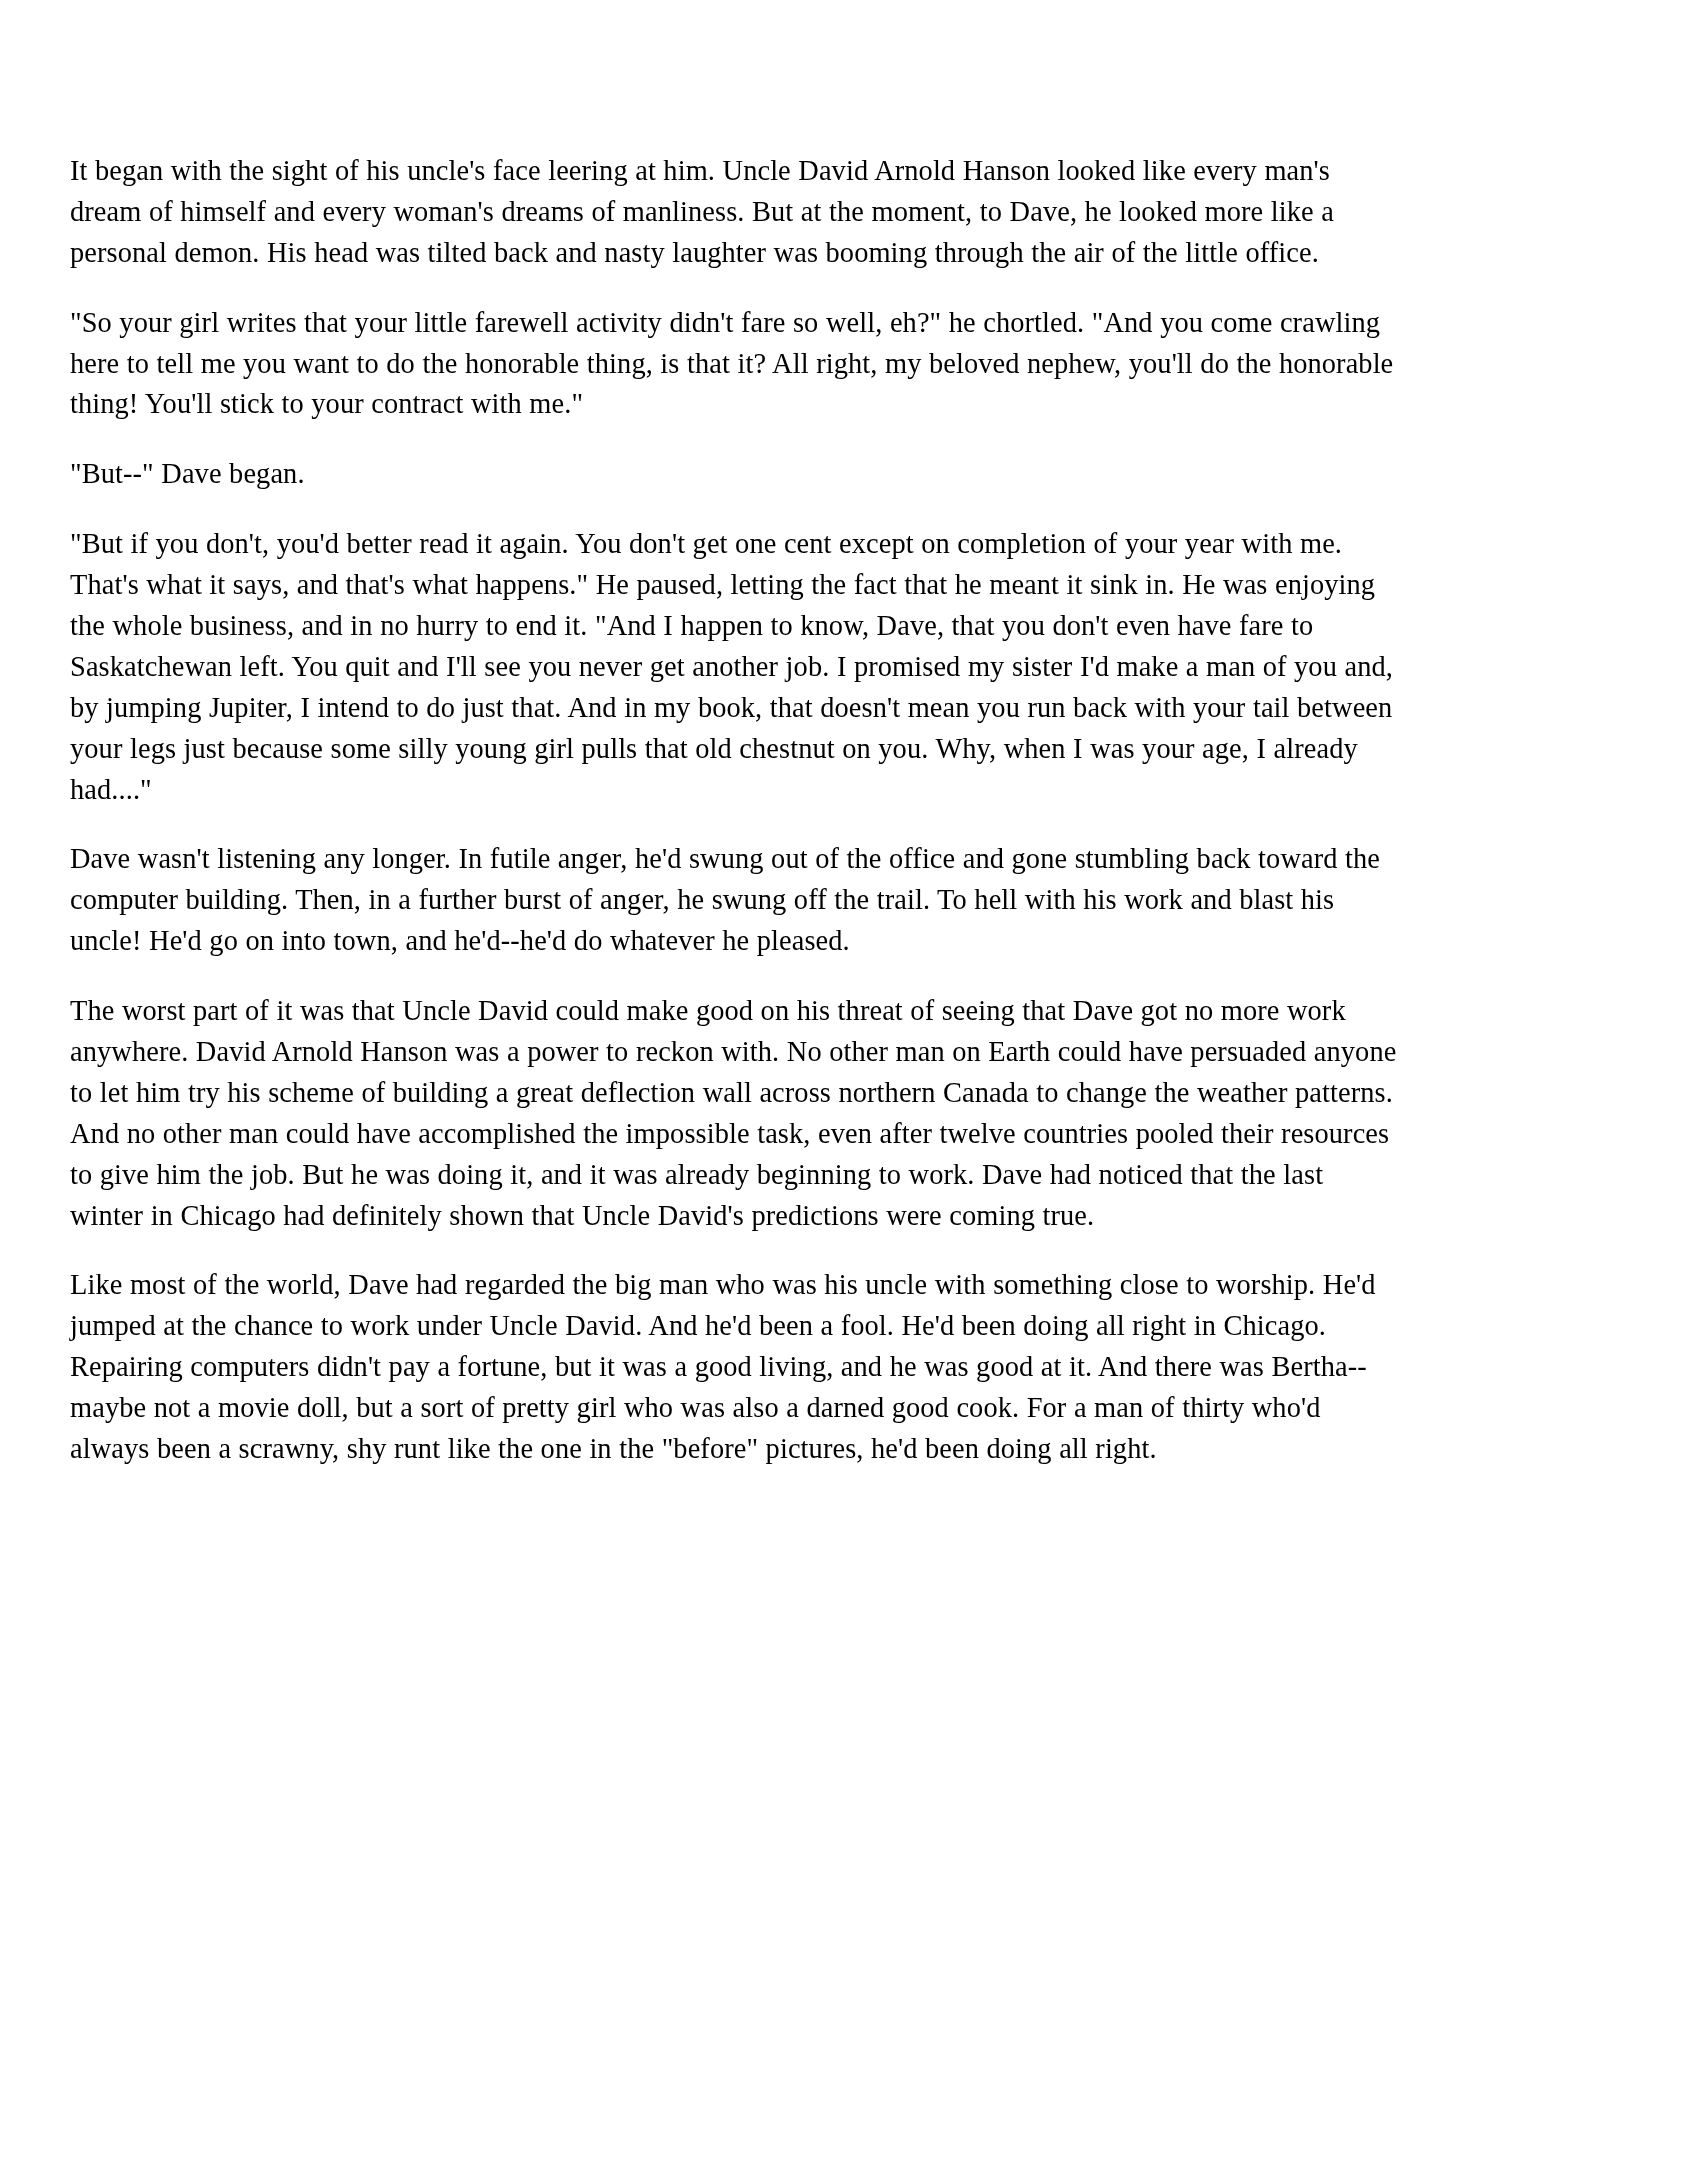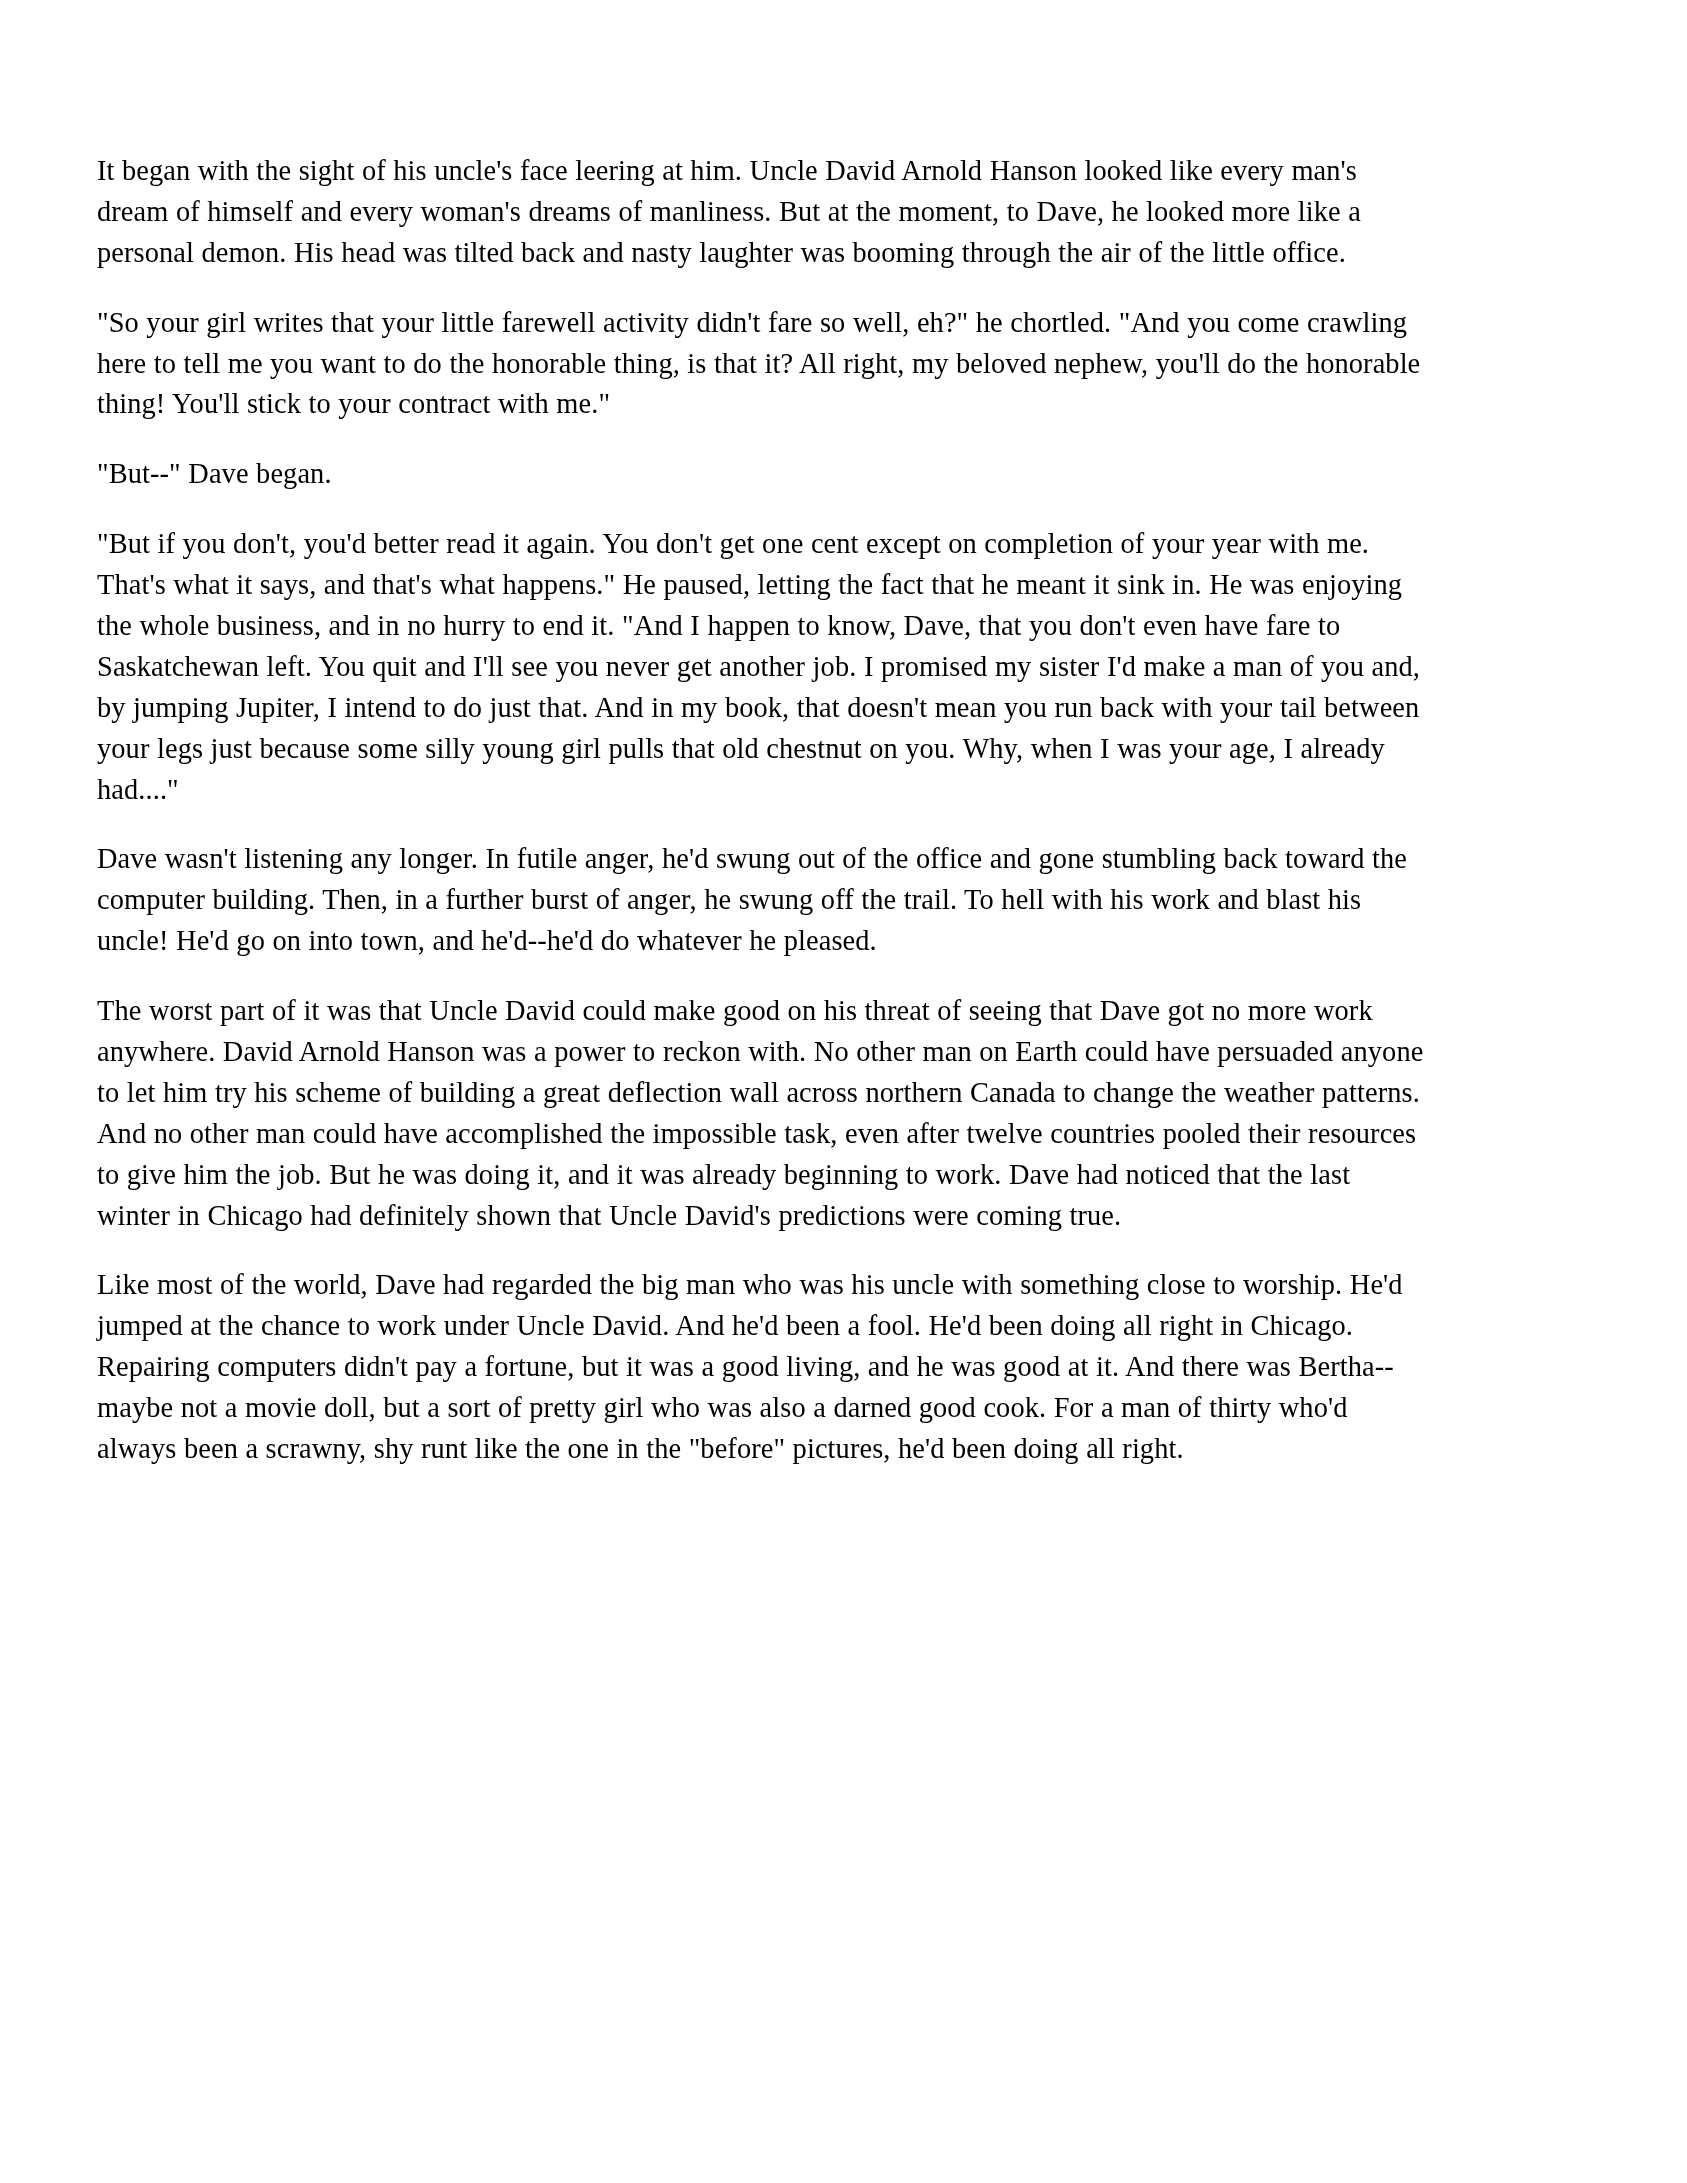--- a/index.html
+++ b/index.html
@@ -10,21 +10,21 @@
   body {
     width: 1687px;
     height: 2183px;
     font-family: "Liberation Serif", "DejaVu Serif", serif;
     color: #000000;
   }
   .page {
     box-sizing: border-box;
     width: 1358px;
     height: 2183px;
-    padding: 151px 198px 0 97px;
+    padding: 151px 198px 0 70px;
     background: #ffffff;
   }
   .doc-body {
     width: 1330px;
   }
   p.para {
     margin: 0 0 29px 0;
     font-size: 28.4px;
     line-height: 1.44;
     text-align: left;

